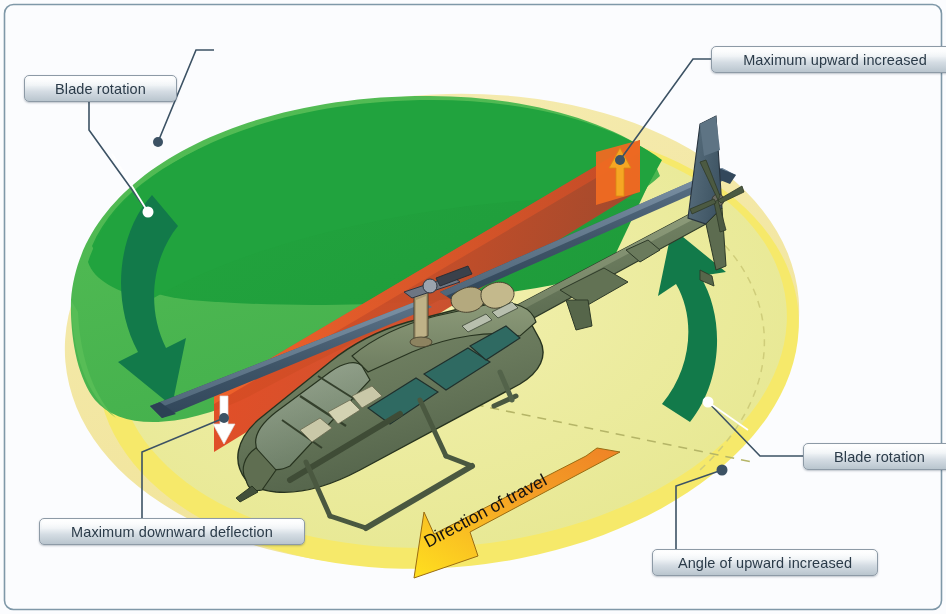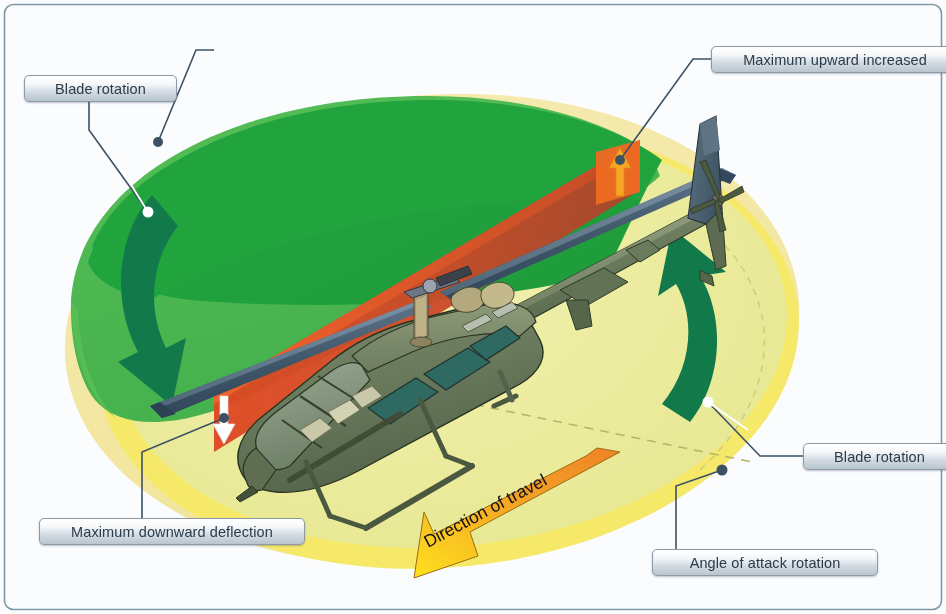--- a/index.html
+++ b/index.html
@@ -357,20 +357,20 @@
 
   <div class="label-box" style="left:711px; top:46px; width:224px;">
     <span class="lbl-text">Maximum upward increased</span>
   </div>
 
   <div class="label-box" style="left:803px; top:443px; width:129px;">
     <span class="lbl-text">Blade rotation</span>
   </div>
 
   <div class="label-box" style="left:652px; top:549px; width:202px;">
-    <span class="lbl-text">Angle of attack rotation</span>
+    <span class="lbl-text">Angle of upward increased</span>
   </div>
 
   <div class="label-box" style="left:20px; top:518px; width:242px;margin-left:19px;">
     <span class="lbl-text">Maximum downward deflection</span>
   </div>
 
 </div>
 
 </body></html>

